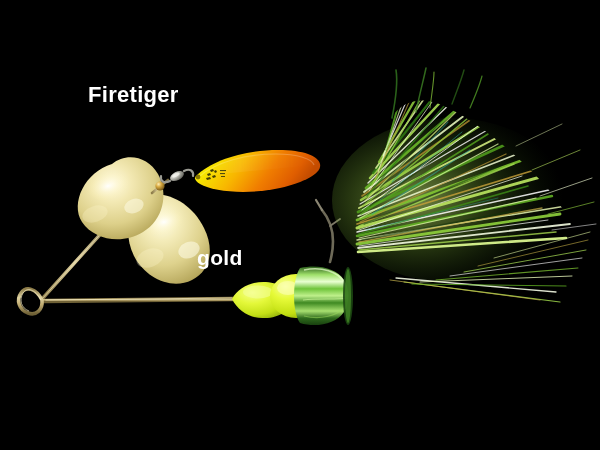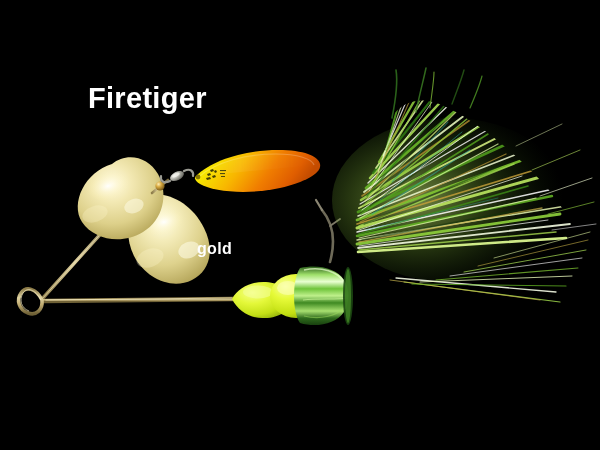--- a/index.html
+++ b/index.html
@@ -30,26 +30,26 @@
     position: absolute;
     color: #ffffff;
     font-weight: bold;
     letter-spacing: 0.3px;
     white-space: nowrap;
     -webkit-font-smoothing: antialiased;
   }
   #label-firetiger {
     left: 88px;
     top: 82px;
-    font-size: 29px;
+    font-size: 22px;
   }
   #label-gold {
     left: 197px;
-    top: 240px;
-    font-size: 16px;
+    top: 246px;
+    font-size: 21px;
   }
 </style>
 </head>
 <body>
 
 <div id="stage">
 
   <svg class="art" viewBox="0 0 600 450" xmlns="http://www.w3.org/2000/svg">
     <defs>
 

